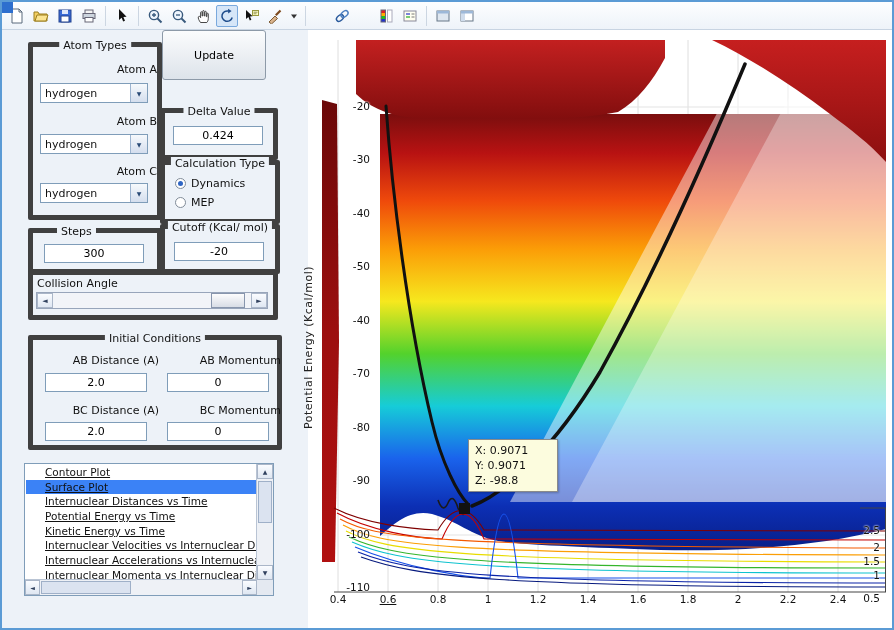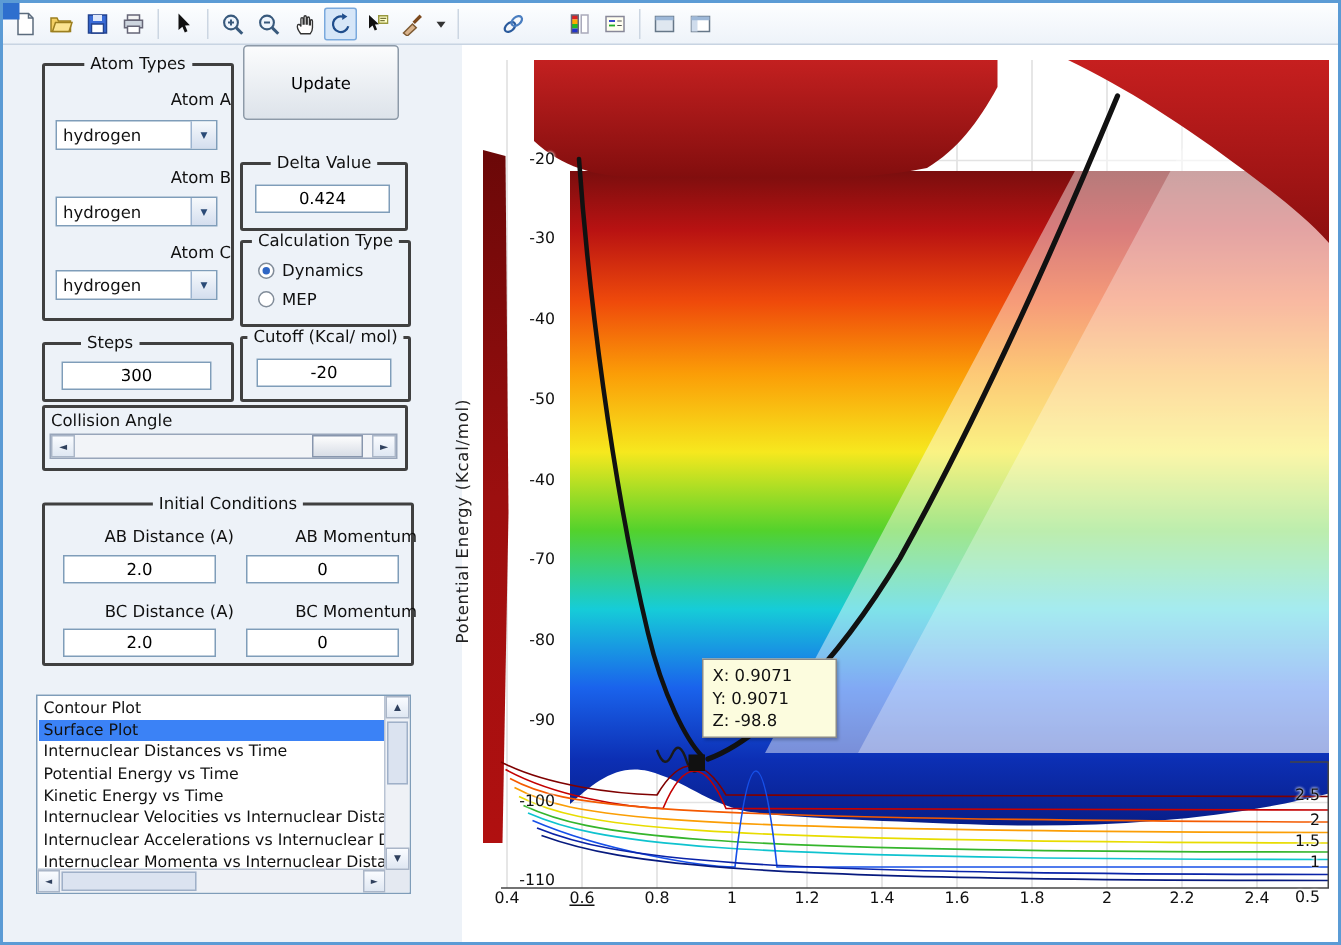--- a/index.html
+++ b/index.html
@@ -9,21 +9,21 @@
   
   .toolbar{position:absolute;left:0;top:0;right:0;height:27px;background:linear-gradient(#fdfeff,#eef3f9);
            border-bottom:1px solid #c8d4e2;display:flex;align-items:center;padding:0 4px;gap:2px;z-index:8;}
   .tbtn{width:22px;height:22px;display:flex;align-items:center;justify-content:center;border:1px solid transparent;
         border-radius:2px;background:transparent;padding:0;}
   .tbtn.active{background:#d6e6f8;border-color:#7aa9dd;}
   .tbtn.narrow{width:12px;}
   .tsep{width:1px;height:20px;background:#ccd6e2;margin:0 3px;}
   .tgap{width:18px;}
   
-  .grp{position:absolute;border:2px solid #404040;border-radius:2px;}
+  .grp{position:absolute;border:5px solid #404040;border-radius:2px;}
   .ttl{position:absolute;top:-8px;left:50%;transform:translateX(-50%);background:#edf2f8;padding:0 4px;
        font-size:11px;white-space:nowrap;}
   .glabel{position:absolute;left:0;right:0;text-align:right;font-size:11px;}
   .dd{position:absolute;height:20px;background:#fff;border:1px solid #7f9db9;font-size:11px;
       display:flex;align-items:center;padding-left:4px;box-sizing:border-box;}
   .dd .arr{position:absolute;right:0;top:0;bottom:0;width:16px;background:linear-gradient(#f6f9fc,#d4deee);
       border-left:1px solid #9db4d0;display:flex;align-items:center;justify-content:center;}
   .dd .arr::after{content:"▼";font-size:6px;color:#2a4a76;}
   .tfield{position:absolute;border:1px solid #7f9db9;font-size:11px;text-align:center;background:#fff;
       height:19px;box-sizing:border-box;font-family:inherit;padding:0;}
@@ -37,21 +37,21 @@
   .sarr{position:absolute;top:0;bottom:0;width:16px;background:linear-gradient(#fafcff,#dfe7f2);
         border:1px solid #aab6c8;box-sizing:border-box;display:flex;align-items:center;justify-content:center;}
   .sarr.l{left:0;} .sarr.r{right:0;}
   .sarr.l::after{content:"◄";font-size:7px;color:#30415e;}
   .sarr.r::after{content:"►";font-size:7px;color:#30415e;}
   .sthumb{position:absolute;top:0;bottom:0;width:34px;background:linear-gradient(#fdfdfd,#d8dde6);
         border:1px solid #8896ad;box-sizing:border-box;}
   
   .listbox{position:absolute;background:#fff;border:1px solid #7f9db9;box-sizing:border-box;}
   .lrows{position:absolute;left:1px;top:1px;right:16px;bottom:15px;overflow:hidden;}
-  .lrow{height:14.7px;line-height:14.7px;font-size:10.5px;padding-left:3px;white-space:nowrap;}
+  .lrow{height:14.7px;line-height:14.7px;font-size:10.5px;padding-left:19px;white-space:nowrap;text-decoration:underline;}
   .lrow.sel{background:#3b82f6;}
   .vscroll{position:absolute;right:0;top:0;bottom:15px;width:16px;background:#eef1f6;border-left:1px solid #b9c4d4;}
   .hscroll{position:absolute;left:0;right:16px;bottom:0;height:15px;background:#eef1f6;border-top:1px solid #b9c4d4;}
   .scorner{position:absolute;right:0;bottom:0;width:16px;height:15px;background:#e4e9f1;}
   .sbtn{position:absolute;background:linear-gradient(#fafcff,#dfe7f2);border:1px solid #aab6c8;box-sizing:border-box;
         display:flex;align-items:center;justify-content:center;}
   .sbtn::after{font-size:6px;color:#30415e;}
   .vscroll .up{left:0;right:0;top:0;height:15px;} .vscroll .up::after{content:"▲";}
   .vscroll .dn{left:0;right:0;bottom:0;height:15px;} .vscroll .dn::after{content:"▼";}
   .vscroll .vthumb{position:absolute;left:1px;right:1px;top:17px;height:40px;background:#dbe3f0;border:1px solid #9fb0c8;}

